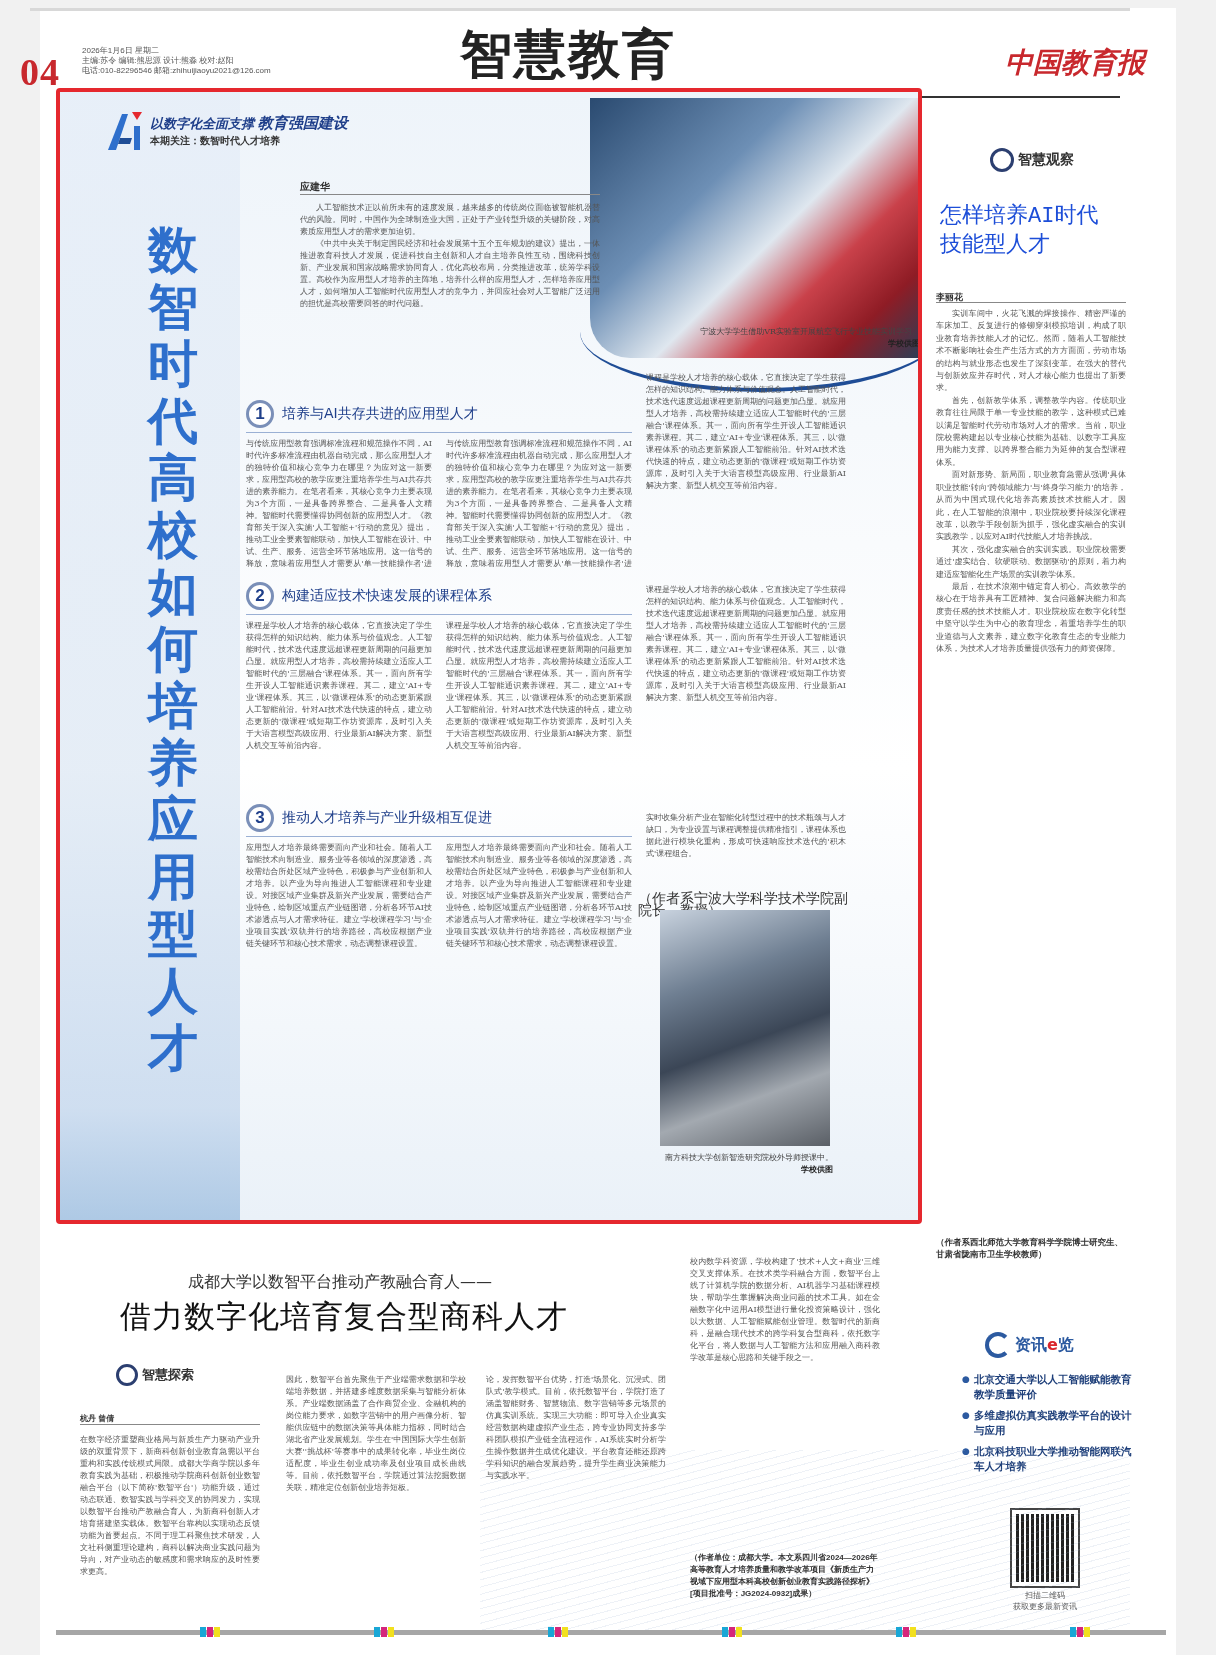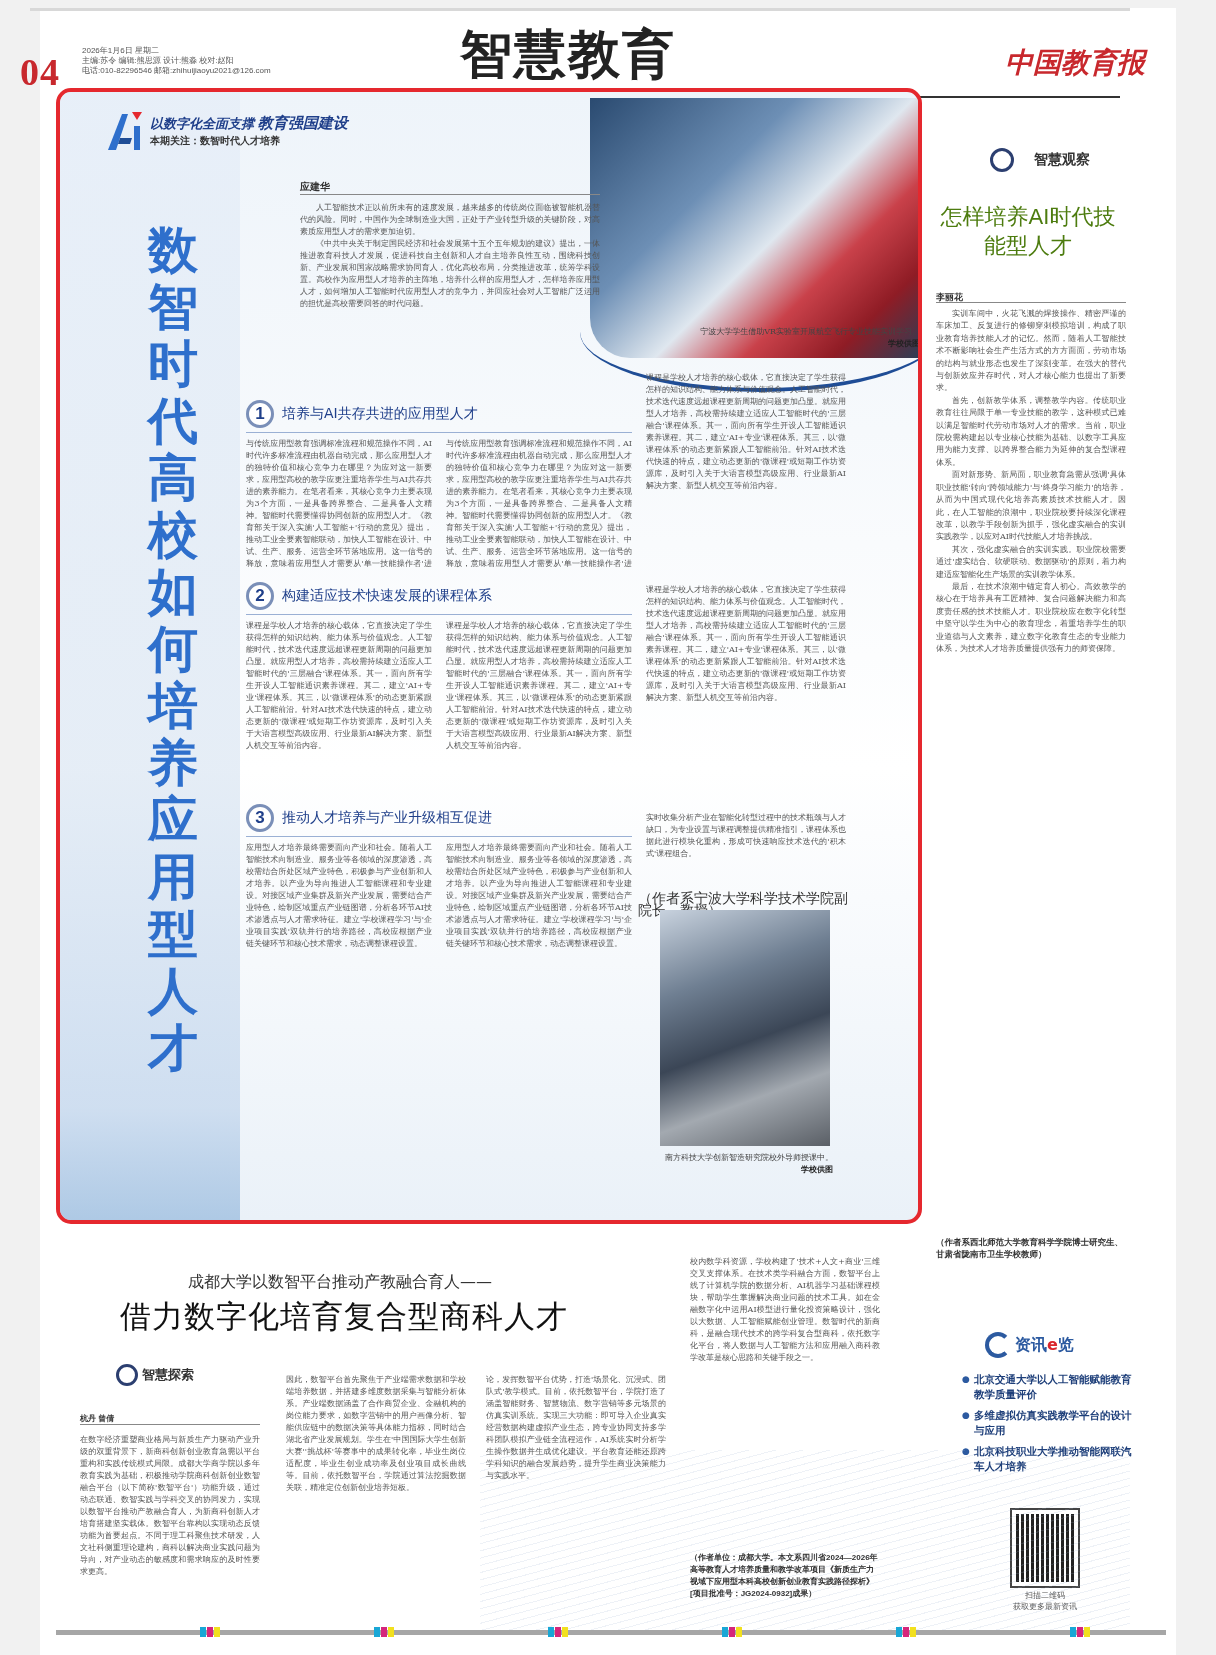--- a/index.html
+++ b/index.html
@@ -7,21 +7,21 @@
   body { font-family: "DejaVu Serif", serif; color: #333; position: relative; }
   .page { position: absolute; left: 40px; top: 8px; width: 1136px; height: 1647px; background: #fff; }
   .topline { position: absolute; left: 30px; top: 8px; width: 1100px; height: 3px; background: #d8d8d8; }
   .pg-num { position: absolute; left: 20px; top: 50px; font-family: Liberation Serif, serif; font-size: 38px; color: #c8282d; font-weight: bold; letter-spacing: 1px; }
   .meta { position: absolute; left: 82px; top: 46px; font-family: "Liberation Sans", sans-serif; font-size: 8px; line-height: 10px; color: #555; }
   .section-title { position: absolute; left: 460px; top: 20px; font-size: 52px; font-weight: bold; color: #222; letter-spacing: 2px; font-family: "DejaVu Serif", serif; }
   .masthead-logo { position: absolute; left: 1005px; top: 44px; font-size: 28px; color: #c8282d; font-family: "DejaVu Serif", serif; font-style: italic; font-weight: bold; }
   .head-rule { position: absolute; left: 880px; top: 96px; width: 240px; height: 2px; background: #333; }
 
   
-  .featured { position: absolute; left: 56px; top: 88px; width: 866px; height: 1136px; border: 4px solid #e5282e; border-radius: 15px; background: linear-gradient(180deg, #eef4fa 0%, #f6f9fc 30%, #ffffff 60%, #eaf1f8 100%); overflow: hidden; }
+  .featured { position: absolute; left: 56px; top: 88px; width: 866px; height: 1136px; border: 4px solid #e5282e; border-radius: 4px; background: linear-gradient(180deg, #eef4fa 0%, #f6f9fc 30%, #ffffff 60%, #eaf1f8 100%); overflow: hidden; }
   .feat-bg-left { position: absolute; left: 0; top: 0; width: 180px; height: 100%; background: linear-gradient(180deg, #e6eef8 0%, #dfe9f4 60%, #c7d9ee 90%, #9fbfe0 100%); opacity: .8; }
   .ai-logo { position: absolute; left: 46px; top: 18px; width: 38px; height: 42px; }
   .kicker { position: absolute; left: 90px; top: 22px; font-family: "Liberation Sans", sans-serif; font-size: 13px; font-weight: bold; font-style: italic; color: #1f3f8a; }
   .kicker b { font-size: 15px; color: #1f3f8a; }
   .kicker-sub { position: absolute; left: 90px; top: 42px; font-family: "Liberation Sans", sans-serif; font-size: 10px; font-weight: bold; color: #333; }
   .vtitle { position: absolute; left: 78px; top: 130px; width: 70px; font-family: "DejaVu Sans", sans-serif; font-size: 50px; line-height: 57px; font-weight: bold; color: #2e6fcc; text-align: center; word-break: break-all; }
   .photo-top { position: absolute; left: 530px; top: 6px; width: 330px; height: 260px; background: linear-gradient(135deg, #2a4a70 0%, #6d8fb5 35%, #dfe7ef 55%, #c9414a 70%, #8f1c25 85%, #2c3e56 100%); border-radius: 0 0 0 40px; }
   .photo-cap { position: absolute; left: 640px; top: 234px; width: 220px; font-size: 8px; line-height: 12px; color: #444; text-align: right; }
   .photo-cap b { font-family: "Liberation Sans", sans-serif; color: #222; }
   .arc { position: absolute; left: 520px; top: 180px; width: 360px; height: 120px; border-bottom: 4px solid #1f4d96; border-radius: 0 0 50% 50%; }
@@ -30,24 +30,24 @@
   .col { position: absolute; font-size: 8px; line-height: 12px; color: #555; text-align: justify; overflow: hidden; }
   .col p { text-indent: 2em; }
   .sub-h { position: absolute; display: flex; align-items: center; gap: 8px; }
   .sub-num { width: 28px; height: 28px; border-radius: 50%; border: 3px solid #7a8fb8; color: #1f3f8a; font-family: "Liberation Sans", sans-serif; font-weight: bold; font-size: 17px; display: flex; align-items: center; justify-content: center; background: #fff; }
   .sub-text { font-family: "DejaVu Sans", sans-serif; font-size: 14px; color: #1f3f8a; }
   .sub-rule { position: absolute; height: 1px; background: #9ab0d4; }
   .photo-robot { position: absolute; left: 600px; top: 818px; width: 170px; height: 236px; background: linear-gradient(160deg, #c8d2de 0%, #6f7f92 30%, #3b4656 55%, #a3a9b0 75%, #5a5f66 100%); }
   .robot-cap { position: absolute; left: 598px; top: 1060px; width: 175px; font-size: 8px; line-height: 12px; color: #444; text-align: right; }
   .robot-cap b { font-family: "Liberation Sans", sans-serif; color: #222; }
   .author-note { position: absolute; left: 578px; top: 800px; width: 210px; font-size: 14px; line-height: 12px; font-weight: normal; color: #333; }
-  .observe-tag { position: absolute; left: 990px; top: 148px; display: flex; align-items: center; gap: 20px; }
+  .observe-tag { position: absolute; left: 990px; top: 148px; display: flex; align-items: center; gap: 4px; }
   .observe-icon { width: 24px; height: 24px; border-radius: 50%; border: 3px solid #2c3f70; }
   .observe-label { font-family: "DejaVu Sans", sans-serif; font-size: 14px; color: #333; font-weight: bold; }
-  .r-title { position: absolute; left: 940px; top: 202px; width: 176px; text-align: center; font-family: Liberation Sans, sans-serif; font-size: 22px; line-height: 29px; color: #4d7c0f; }
+  .r-title { position: absolute; left: 940px; top: 202px; width: 176px; text-align: left; font-family: Liberation Mono, monospace; font-size: 22px; line-height: 29px; color: #1d4ed8; }
   .r-byline { position: absolute; left: 936px; top: 291px; font-family: "Liberation Sans", sans-serif; font-size: 9px; font-weight: bold; color: #333; }
   .r-rule { position: absolute; left: 936px; top: 302px; width: 190px; height: 1px; background: #888; }
   .r-text { position: absolute; left: 936px; top: 308px; width: 190px; height: 916px; font-size: 8px; line-height: 12.4px; color: #555; text-align: justify; overflow: hidden; }
   .r-text p { text-indent: 2em; }
   .r-author { position: absolute; left: 936px; top: 1236px; width: 190px; font-size: 8.5px; line-height: 12px; font-weight: bold; color: #333; font-family: "Liberation Sans", sans-serif; }
 
   .news-tag { position: absolute; left: 985px; top: 1332px; display: flex; align-items: center; gap: 4px; justify-content: flex-end; }
   .news-icon { width: 26px; height: 26px; border-radius: 50%; border: 4px solid #2c5aa0; border-right-color: transparent; }
   .news-label { font-family: "DejaVu Sans", sans-serif; font-size: 16px; color: #2c5aa0; font-weight: bold; }
   .news-label .e { color: #d9262c; }

